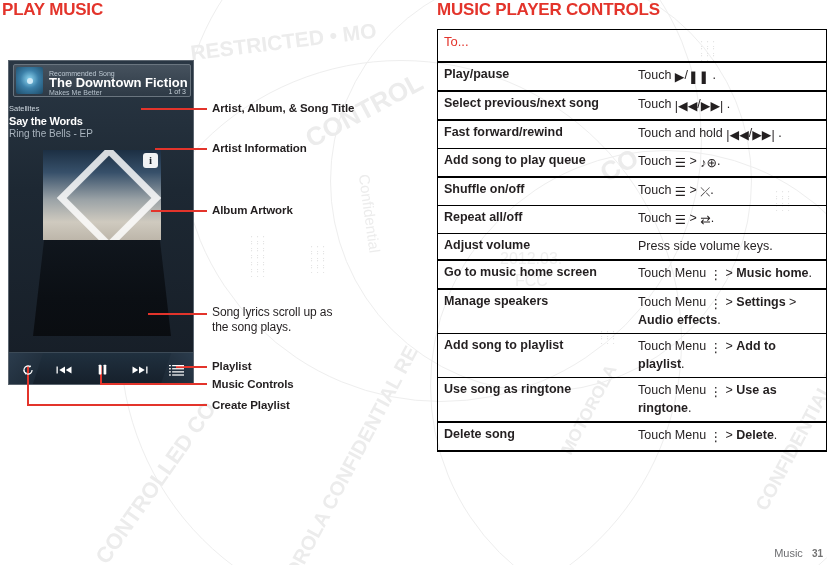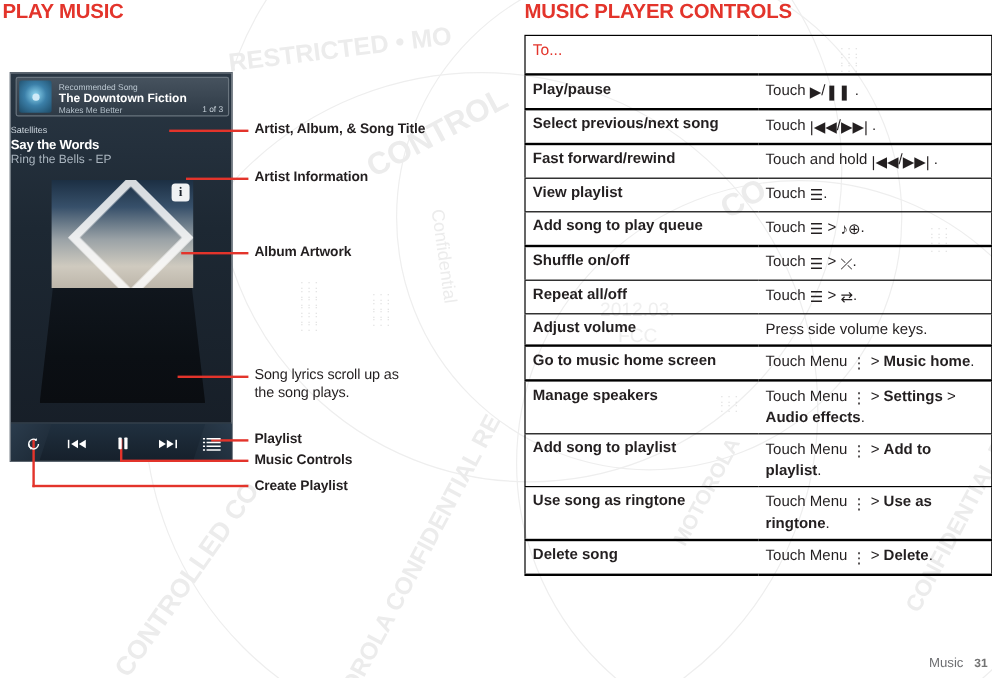--- a/index.html
+++ b/index.html
@@ -47,21 +47,21 @@
     width:27px;height:27px;margin-left:2px;border-radius:2px;
     background:radial-gradient(circle at 50% 45%,#8fd8f2 0%,#3b7fa8 45%,#1d4a66 100%);
     position:relative;flex:0 0 auto;
   }
   #rec-thumb:after{
     content:"";position:absolute;left:50%;top:50%;width:6px;height:6px;
     margin:-3px 0 0 -3px;border-radius:50%;background:#cfeaf7;
   }
   #rec-text{flex:1;padding-left:6px;position:relative;height:30px;}
   #rec-label{font-size:7px;color:#bcc8d2;line-height:9px;padding-top:3px;}
-  #rec-artist{font-size:10px;color:#ffffff;font-weight:bold;line-height:10px;}
+  #rec-artist{font-size:13px;color:#ffffff;font-weight:bold;line-height:10px;}
   #rec-song{font-size:7px;color:#b4c0ca;line-height:9px;}
   #rec-count{position:absolute;right:4px;bottom:1px;font-size:7px;color:#c8d2da;}
   #np-meta{position:absolute;left:0;top:42px;width:186px;}
   #np-artist{font-size:7.5px;color:#cdd6de;line-height:11px;}
   #np-song{font-size:11px;color:#ffffff;font-weight:bold;line-height:14px;letter-spacing:-0.2px;}
   #np-album{font-size:10px;color:#a9b4be;line-height:11px;}
   #art-wrap{position:absolute;left:34px;top:89px;width:118px;height:90px;}
   #album-art{
     width:118px;height:90px;
     background:linear-gradient(180deg,#1c2f43 0%,#37506a 25%,#9aa2a6 55%,#cfcabf 80%,#bdb6aa 100%);
@@ -280,24 +280,20 @@
           <td class="c2">Touch <span class="ic">▶</span>/<span class="ic">❚❚</span> .</td>
         </tr>
         <tr class="thick">
           <td class="c1">Select previous/next song</td>
           <td class="c2">Touch <span class="ic">|◀◀</span>/<span class="ic">▶▶|</span> .</td>
         </tr>
         <tr>
           <td class="c1">Fast forward/rewind</td>
           <td class="c2">Touch and hold <span class="ic">|◀◀</span>/<span class="ic">▶▶|</span> .</td>
         </tr>
-        <tr>
-          <td class="c1">View playlist</td>
-          <td class="c2">Touch <span class="ic">☰</span>.</td>
-        </tr>
         <tr class="thick">
           <td class="c1">Add song to play queue</td>
           <td class="c2">Touch <span class="ic">☰</span> &gt; <span class="ic">♪⊕</span>.</td>
         </tr>
         <tr>
           <td class="c1">Shuffle on/off</td>
           <td class="c2">Touch <span class="ic">☰</span> &gt; <span class="ic">⤫</span>.</td>
         </tr>
         <tr>
           <td class="c1">Repeat all/off</td>

